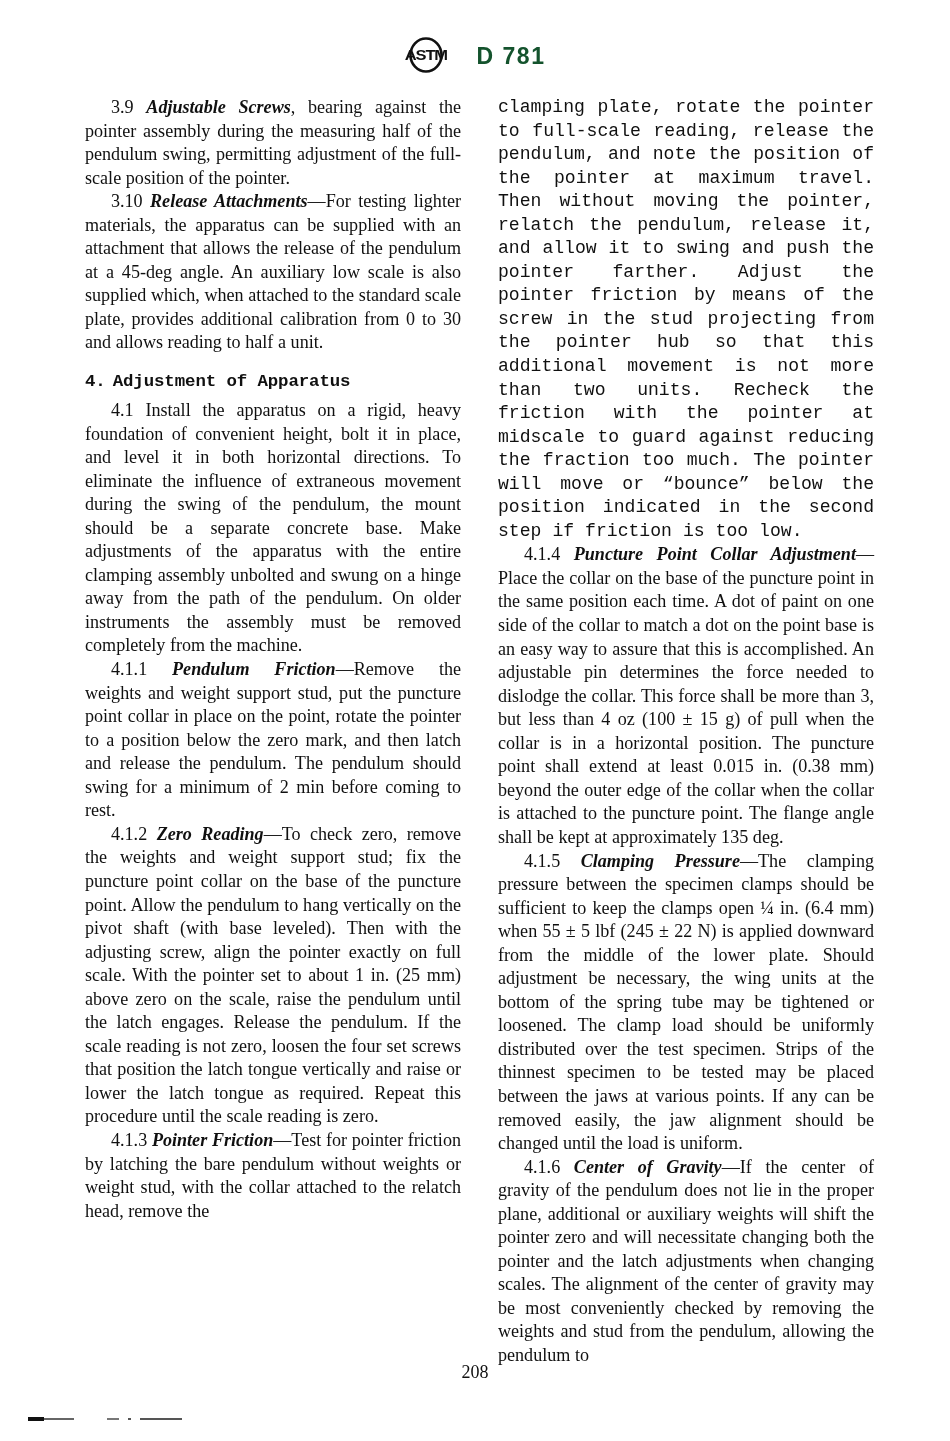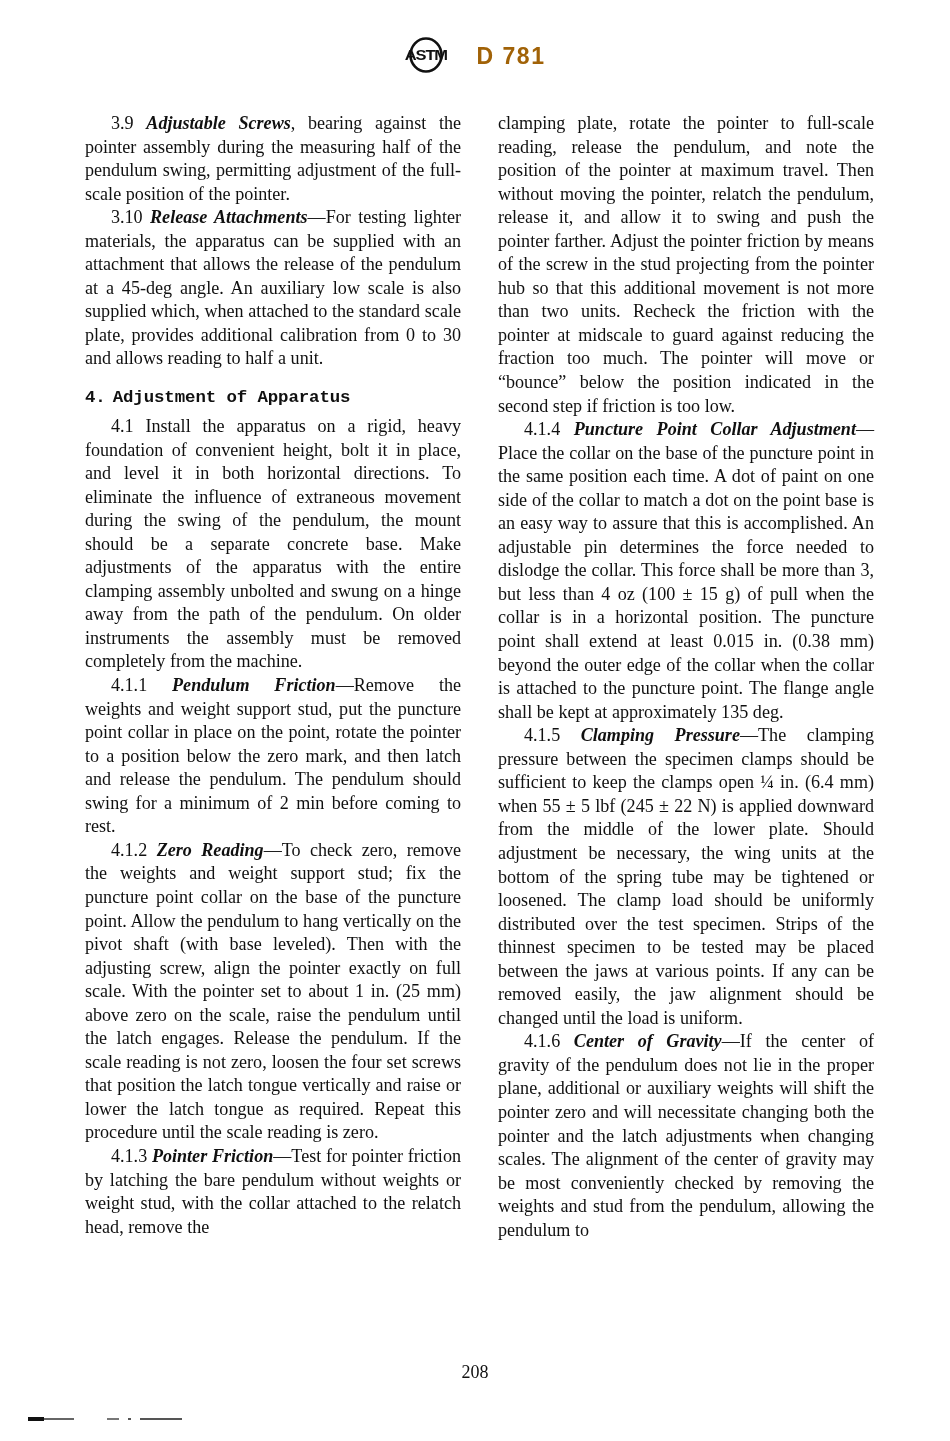--- a/index.html
+++ b/index.html
@@ -39,30 +39,30 @@
     width: 42px;
     height: 42px;
     position: relative;
     display: block;
   }
   .std-designation {
     font-family: "Liberation Sans", "DejaVu Sans", sans-serif;
     font-weight: bold;
     font-size: 23px;
     letter-spacing: 1.5px;
-    color: #a16207;
+    color: #14532d;
     line-height: 1;
     position: relative;
     top: 1px;
   }
 
   
   .columns {
     position: absolute;
-    top: 112px;
+    top: 96px;
     left: 85px;
     width: 790px;
     display: flex;
     gap: 37px;
   }
   .column {
     width: 376px;
   }
 
   p.para {
@@ -72,20 +72,21 @@
     text-align: justify;
     text-justify: inter-word;
     hyphens: manual;
     word-spacing: 0.1px;
   }
   p.para.indent {
     text-indent: 26px;
   }
   p.para.noindent {
     text-indent: 0;
+    font-family: Liberation Mono, monospace;
   }
 
   h2.section-heading {
     margin: 17px 0 8px 0;
     font-family: Liberation Mono, monospace;
     font-size: 17.4px;
     font-weight: bold;
     letter-spacing: -0.1px;
     text-align: left;
   }

